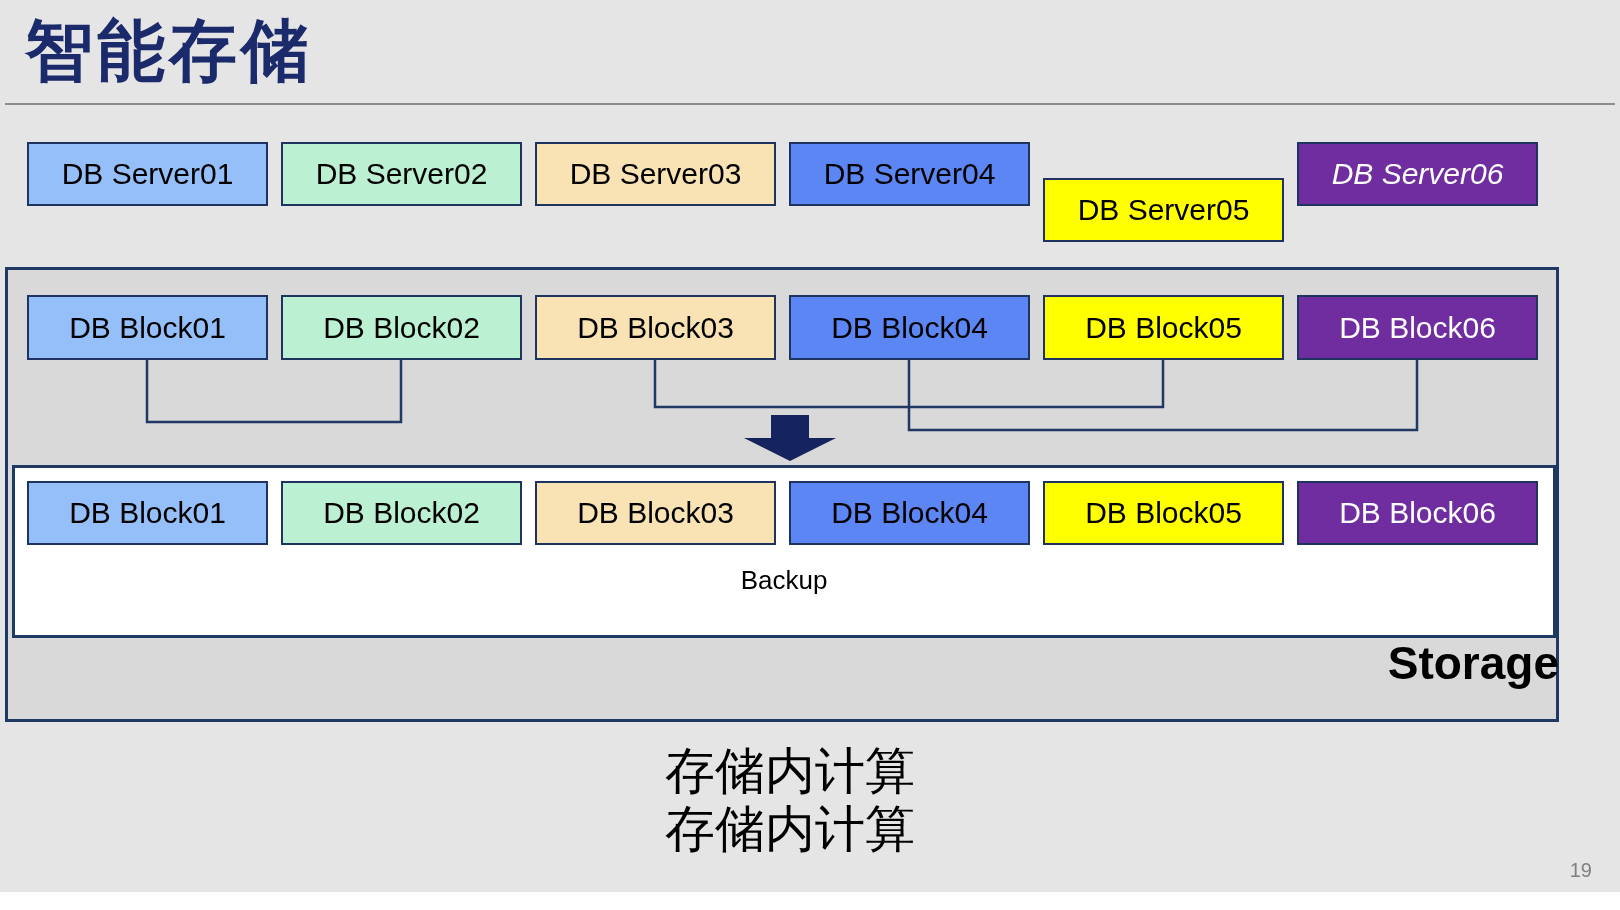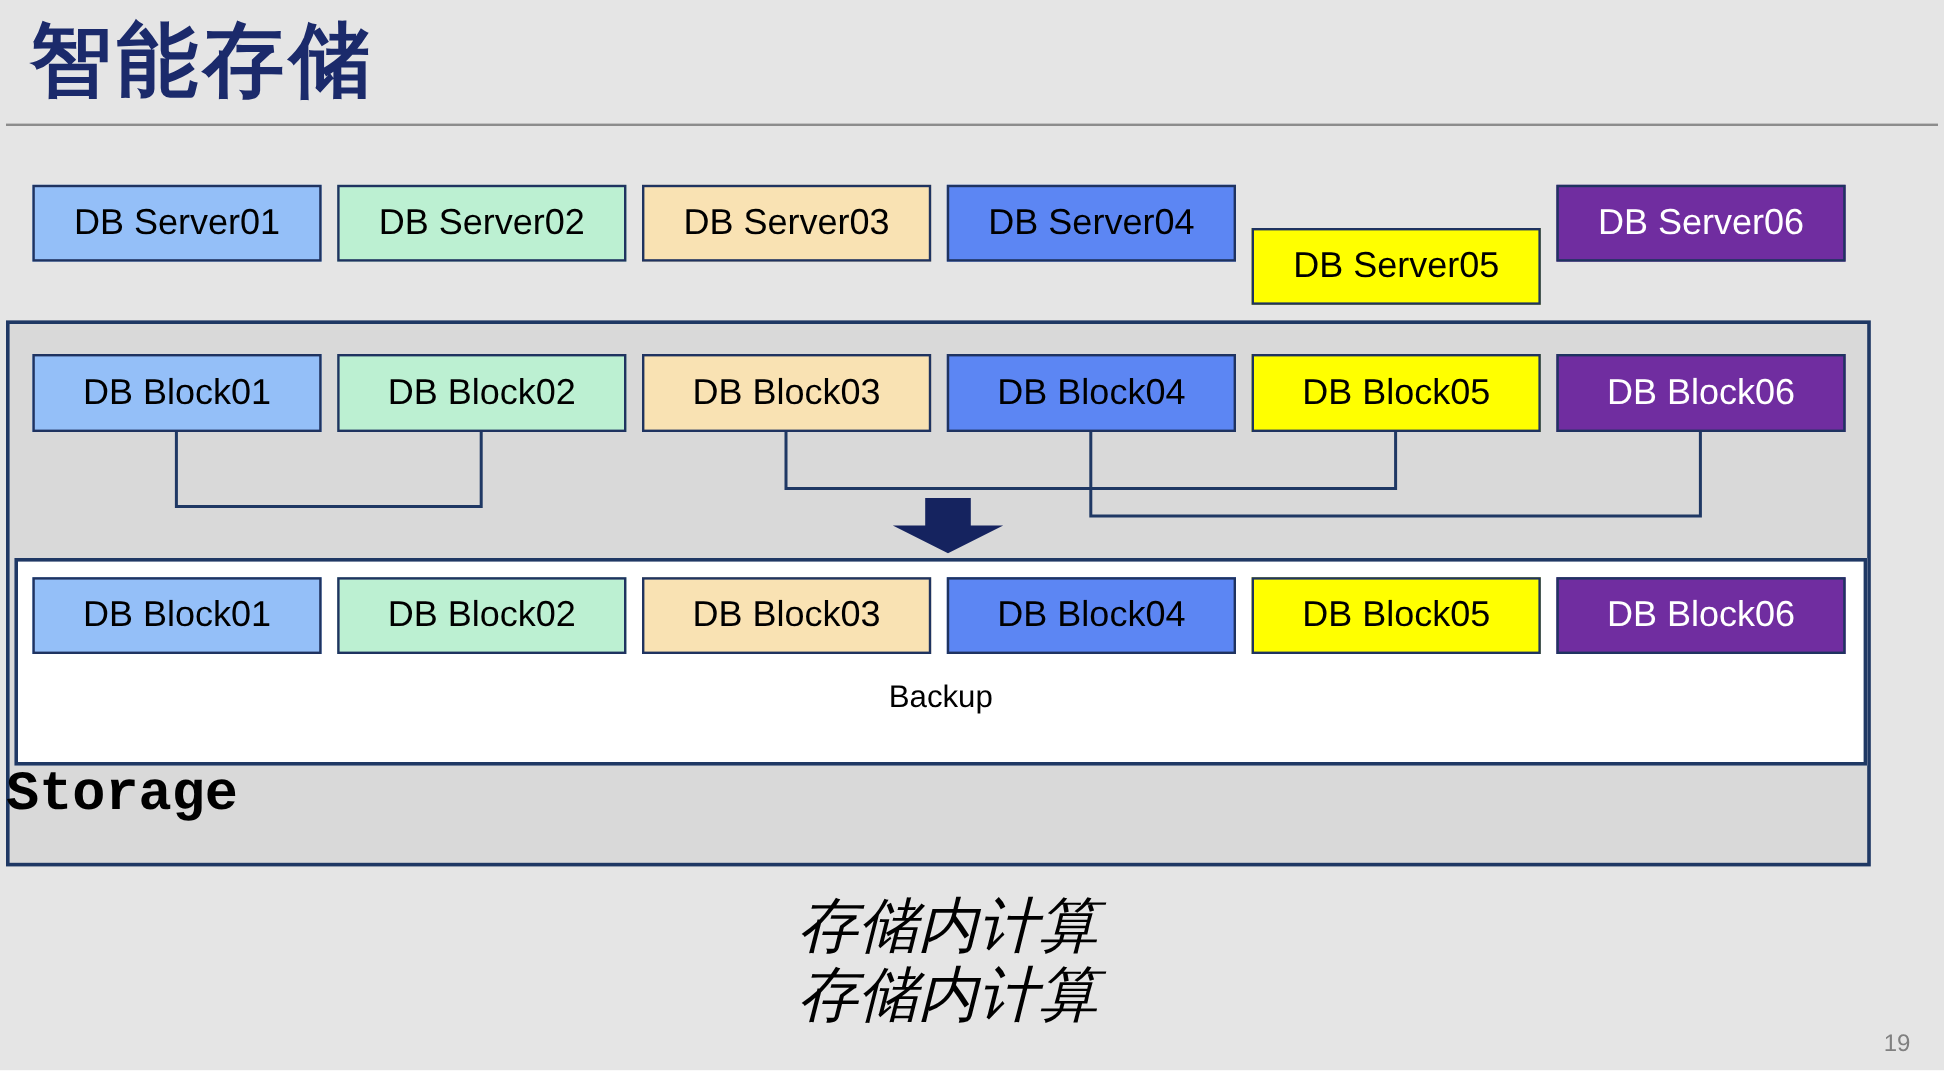--- a/index.html
+++ b/index.html
@@ -14,63 +14,63 @@
   }
   .title-rule{
     position:absolute;left:5px;right:5px;top:103px;height:2px;background:#8C8C8C;
   }
   .row{position:absolute;left:0;top:0;width:1620px;height:0;}
   .box{
     position:absolute;width:241px;height:64px;box-sizing:border-box;
     border:2px solid #1F3360;display:flex;align-items:center;justify-content:center;
     font-size:30px;color:#000;white-space:nowrap;
   }
-  .server-row .box{top:154px;}
+  .server-row .box{top:142px;}
   .blockrow-top .box{top:295px;height:65px;}
   .blockrow-bottom .box{top:481px;}
   .storage-container{
     position:absolute;left:5px;top:267px;width:1554px;height:455px;
     box-sizing:border-box;border:3px solid #1F3864;background:#D9D9D9;
   }
   .backup-box{
     position:absolute;left:12px;top:465px;width:1544px;height:173px;
     box-sizing:border-box;border:3px solid #1F3864;background:#ffffff;
   }
   .backup-label{
     position:absolute;left:12px;top:565px;width:1544px;text-align:center;
     font-size:26px;color:#000;
   }
   .storage-label{
-    position:absolute;left:5px;top:636px;width:1554px;text-align:left;
-    font-size:46px;font-weight:bold;color:#000;font-family:Liberation Mono, monospace;
+    position:absolute;left:5px;top:636px;width:1554px;text-align:right;
+    font-size:46px;font-weight:bold;color:#000;
   }
   .connectors{position:absolute;left:0;top:360px;width:1620px;height:105px;}
   .caption{
     position:absolute;left:0;top:742px;width:1580px;text-align:center;
-    font-size:50px;line-height:58px;color:#000;font-style:italic;
+    font-size:50px;line-height:58px;color:#000;
   }
   .page-number{
     position:absolute;right:28px;bottom:10px;font-size:20px;color:#808080;
   }
 </style>
 </head>
 <body>
 
 <div class="slide">
 
   <h1 class="title">智能存储</h1>
   <div class="title-rule"></div>
 
   <div class="row server-row">
     <div class="box" style="left: 27px; background: rgb(148, 191, 248); color: rgb(0, 0, 0);">DB Server01</div>
     <div class="box" style="left: 281px; background: rgb(188, 240, 210); color: rgb(0, 0, 0); text-align: right;">DB Server02</div>
     <div class="box" style="left: 535px; background: rgb(249, 226, 179); color: rgb(0, 0, 0);">DB Server03</div>
     <div class="box" style="left: 789px; background: rgb(92, 134, 243); color: rgb(0, 0, 0);">DB Server04</div>
     <div class="box" style="left: 1043px; background: rgb(255, 255, 0); color: rgb(0, 0, 0); margin-top: 36px;">DB Server05</div>
-    <div class="box" style="left: 1297px; background: rgb(112, 45, 160); color: rgb(255, 255, 255);">DB Server06</div>
+    <div class="box" style="left: 1297px; background: rgb(112, 45, 160); color: rgb(255, 255, 255); font-style: italic;">DB Server06</div>
   </div>
 
   <div class="storage-container"></div>
 
   <div class="backup-box"></div>
 
   <div class="row blockrow-top">
     <div class="box" style="left: 27px; background: rgb(148, 191, 248); color: rgb(0, 0, 0);">DB Block01</div>
     <div class="box" style="left: 281px; background: rgb(188, 240, 210); color: rgb(0, 0, 0);">DB Block02</div>
     <div class="box" style="left: 535px; background: rgb(249, 226, 179); color: rgb(0, 0, 0);">DB Block03</div>

